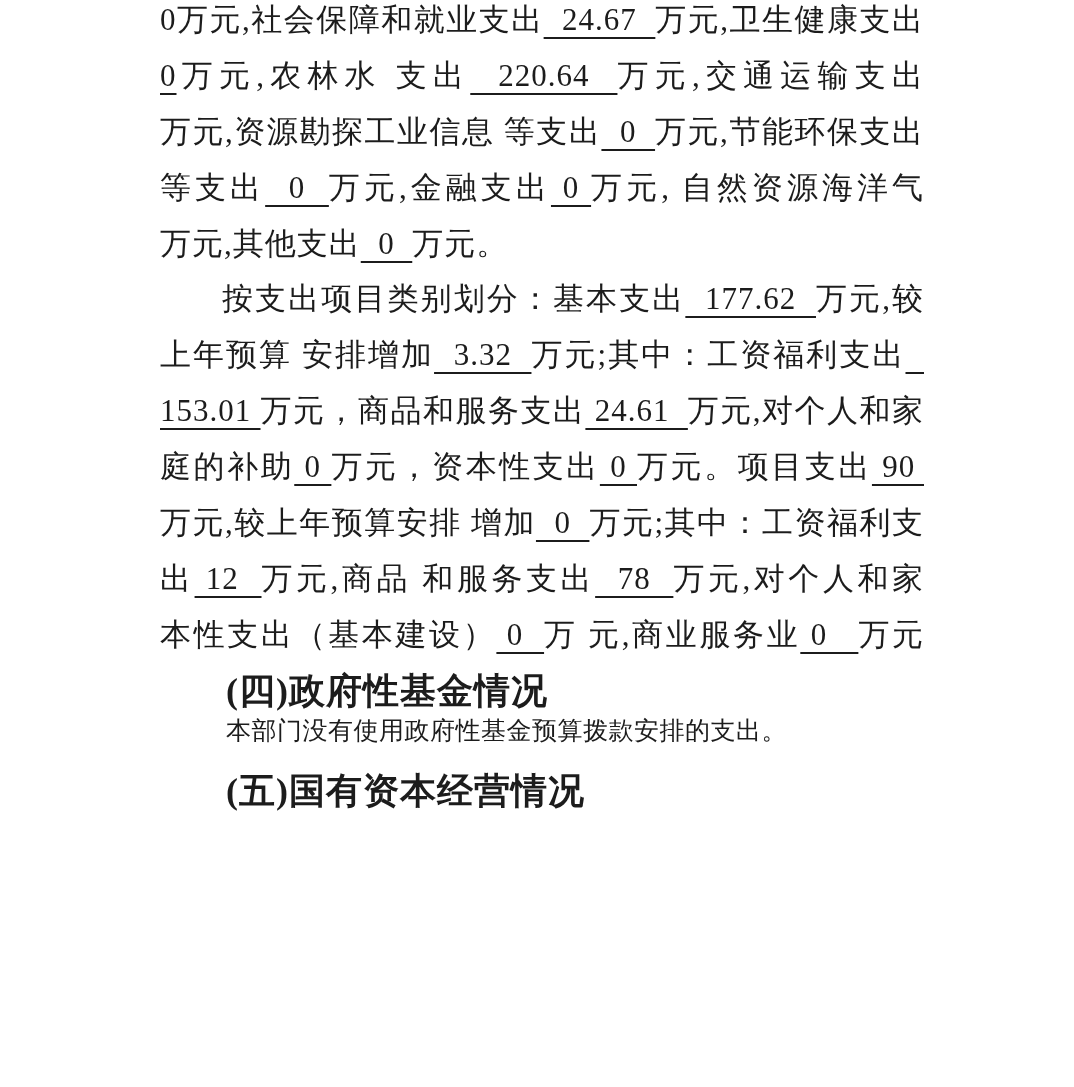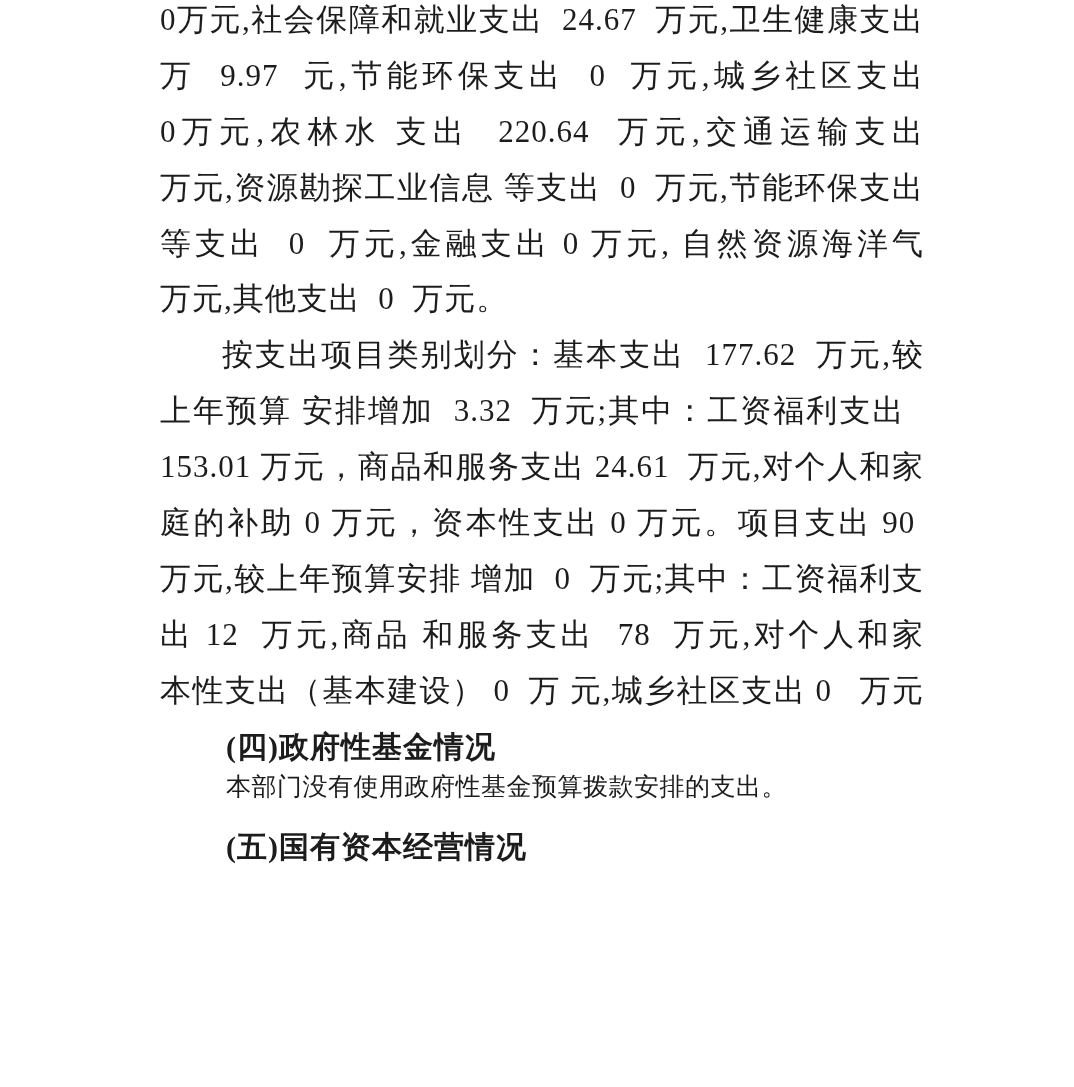--- a/index.html
+++ b/index.html
@@ -32,61 +32,61 @@
     white-space: normal;
   }
   .line.j {
     text-align: justify;
     text-align-last: justify;
   }
   .line.ind {
     text-indent: 62px;
   }
   .u {
+    text-decoration: underline;
     text-decoration-thickness: 2px;
     text-underline-offset: 7px;
     text-decoration-skip-ink: none;
     white-space: pre;
   }
   .sections {
     margin-top: 8px;
     padding-left: 66px;
   }
   .sec-h {
     font-weight: bold;
-    font-size: 30px;
+    font-size: 36px;
     letter-spacing: 1px;
     line-height: 40px;
   }
   .sec-h.second {
     margin-top: 20px;
   }
   .sec-p {
     font-size: 25px;
     letter-spacing: 0.5px;
     line-height: 40px;
   }
 </style>
 </head>
 <body>
 
 <div class="doc">
   <div class="body-lines">
       <div class="line j"><span>0万元,社会保障和就业支出</span><span class="u">&nbsp;&nbsp;24.67&nbsp;&nbsp;</span><span>万元,卫生健康支出</span></div>
-      <div class="line j"><span>万</span><span class="u">&nbsp;&nbsp;9.97&nbsp;&nbsp;</span><span>元,节能环保支出</span><span class="u">&nbsp;&nbsp;0&nbsp;&nbsp;</span><span>万元,城乡社区支出</span></div>
       <div class="line j"><span class="u">0</span><span>万元,农林水 支出</span><span class="u">&nbsp;&nbsp;220.64&nbsp;&nbsp;</span><span>万元,交通运输支出</span></div>
       <div class="line j"><span>万元,资源勘探工业信息 等支出</span><span class="u">&nbsp;&nbsp;0&nbsp;&nbsp;</span><span>万元,节能环保支出</span></div>
       <div class="line j"><span>等支出</span><span class="u">&nbsp;&nbsp;0&nbsp;&nbsp;</span><span>万元,金融支出</span><span class="u">&nbsp;0&nbsp;</span><span>万元, 自然资源海洋气</span></div>
       <div class="line"><span>万元,其他支出</span><span class="u">&nbsp;&nbsp;0&nbsp;&nbsp;</span><span>万元。</span></div>
       <div class="line j ind"><span>按支出项目类别划分：基本支出</span><span class="u">&nbsp;&nbsp;177.62&nbsp;&nbsp;</span><span>万元,较</span></div>
       <div class="line j"><span>上年预算 安排增加</span><span class="u">&nbsp;&nbsp;3.32&nbsp;&nbsp;</span><span>万元;其中：工资福利支出</span><span class="u">&nbsp;&nbsp;</span></div>
       <div class="line j"><span class="u">153.01&nbsp;</span><span>万元，商品和服务支出</span><span class="u">&nbsp;24.61&nbsp;&nbsp;</span><span>万元,对个人和家</span></div>
       <div class="line j"><span>庭的补助</span><span class="u">&nbsp;0&nbsp;</span><span>万元，资本性支出</span><span class="u">&nbsp;0&nbsp;</span><span>万元。项目支出</span><span class="u">&nbsp;90&nbsp;</span></div>
       <div class="line j"><span>万元,较上年预算安排 增加</span><span class="u">&nbsp;&nbsp;0&nbsp;&nbsp;</span><span>万元;其中：工资福利支</span></div>
       <div class="line j"><span>出</span><span class="u">&nbsp;12&nbsp;&nbsp;</span><span>万元,商品 和服务支出</span><span class="u">&nbsp;&nbsp;78&nbsp;&nbsp;</span><span>万元,对个人和家</span></div>
-      <div class="line j"><span>本性支出（基本建设）</span><span class="u">&nbsp;0&nbsp;&nbsp;</span><span>万 元,城乡社区支出</span><span class="u">&nbsp;0&nbsp;&nbsp;&nbsp;</span><span>万元</span></div>
+      <div class="line j"><span>本性支出（基本建设）</span><span class="u">&nbsp;0&nbsp;&nbsp;</span><span>万 元,商业服务业</span><span class="u">&nbsp;0&nbsp;&nbsp;&nbsp;</span><span>万元</span></div>
     </div>
   <div class="sections">
     <div class="sec-h">(四)政府性基金情况</div>
     <div class="sec-p">本部门没有使用政府性基金预算拨款安排的支出。</div>
     <div class="sec-h second">(五)国有资本经营情况</div>
   </div>
 </div>
 
 </body></html>

